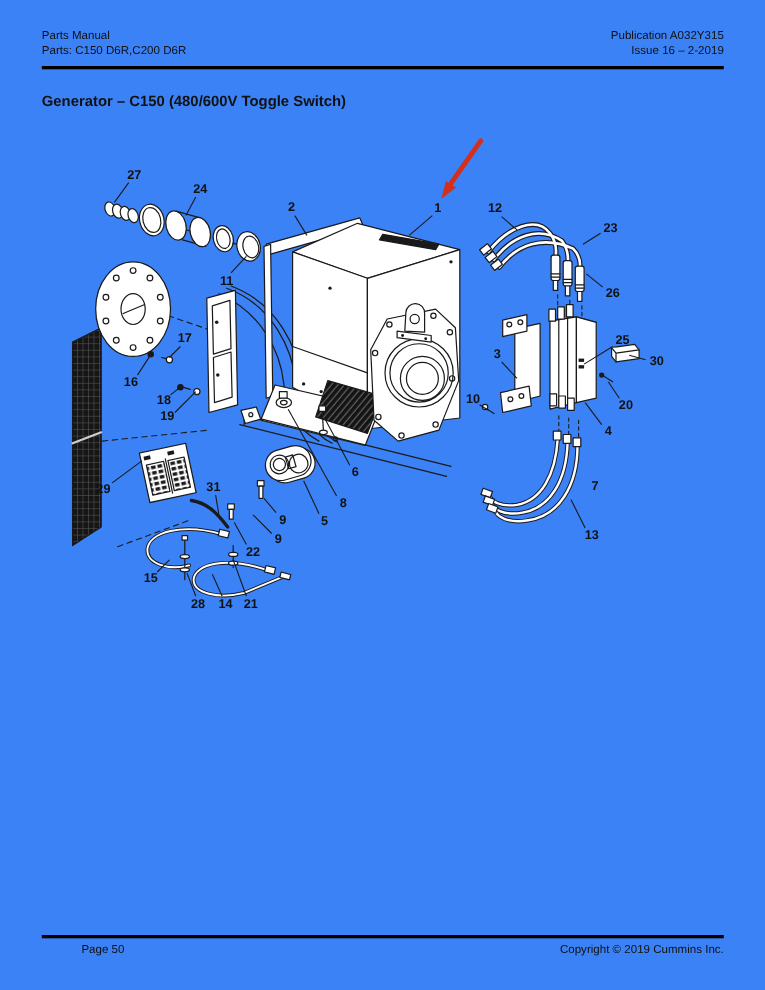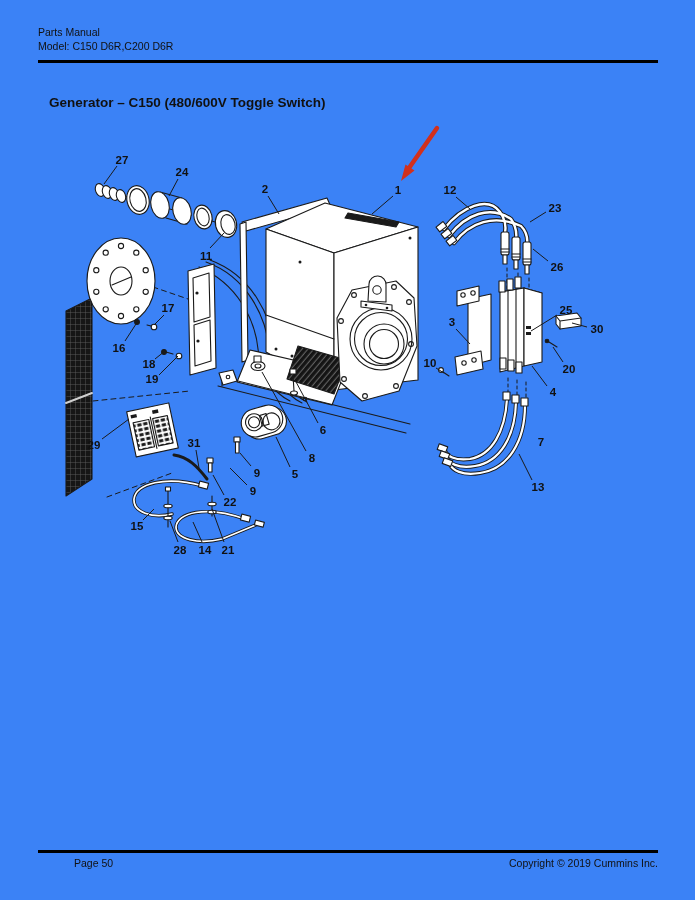--- a/index.html
+++ b/index.html
@@ -3,35 +3,39 @@
 <meta charset="utf-8">
 <style>
   html,body{margin:0;padding:0;background:#888;}
   .page{position:relative;width:695px;height:900px;background:#3b82f6;margin:0 auto;overflow:hidden;
         font-family:"Liberation Sans","DejaVu Sans",sans-serif;color:#111;}
   .hdr-left{position:absolute;left:38px;top:26px;font-size:10.5px;line-height:13.5px;}
   .hdr-right{position:absolute;right:37px;top:26px;font-size:10.5px;line-height:13.5px;text-align:right;}
   .rule{position:absolute;left:38px;right:37px;background:#000;}
   .rule-top{top:60px;height:3px;}
   .rule-bottom{top:850px;height:2.5px;}
-  .page-title{position:absolute;left:38px;top:84px;font-size:13.5px;font-weight:bold;margin:11px;}
+  .page-title{position:absolute;left:38px;top:84px;font-size:13.5px;font-weight:bold;margin:0;}
   .ftr-left{position:absolute;left:38px;top:857px;font-size:10.5px;padding-left:36px;}
   .ftr-right{position:absolute;right:37px;top:857px;font-size:10.5px;text-align:left;}
   svg.diagram{position:absolute;left:0;top:0;width:695px;height:900px;}
   svg .callout{font:bold 11.5px "Liberation Sans","DejaVu Sans",sans-serif;fill:#111;}
   svg .leader{stroke:#1a1a1a;stroke-width:1;}
 </style>
 </head>
 <body>
 
 <div class="page">
 
   <div class="hdr-left">
     <div>Parts Manual</div>
-    <div>Model: C150 D6R,C200 D6R</div>
+    <div>Parts: C150 D6R,C200 D6R</div>
+  </div>
+  <div class="hdr-right">
+    <div>Publication A032Y315</div>
+    <div>Issue 16 – 2-2019</div>
   </div>
   <div class="rule rule-top"></div>
 
   <h1 class="page-title">Generator – C150 (480/600V Toggle Switch)</h1>
 
   <svg class="diagram" viewBox="0 0 695 900">
     <defs>
       <pattern id="grillgrid" width="5" height="6" patternUnits="userSpaceOnUse">
         <rect width="5" height="6" fill="#161616"></rect>
         <path d="M0,0H5 M0,0V6" stroke="#5d5d5d" stroke-width="0.9" fill="none"></path>

